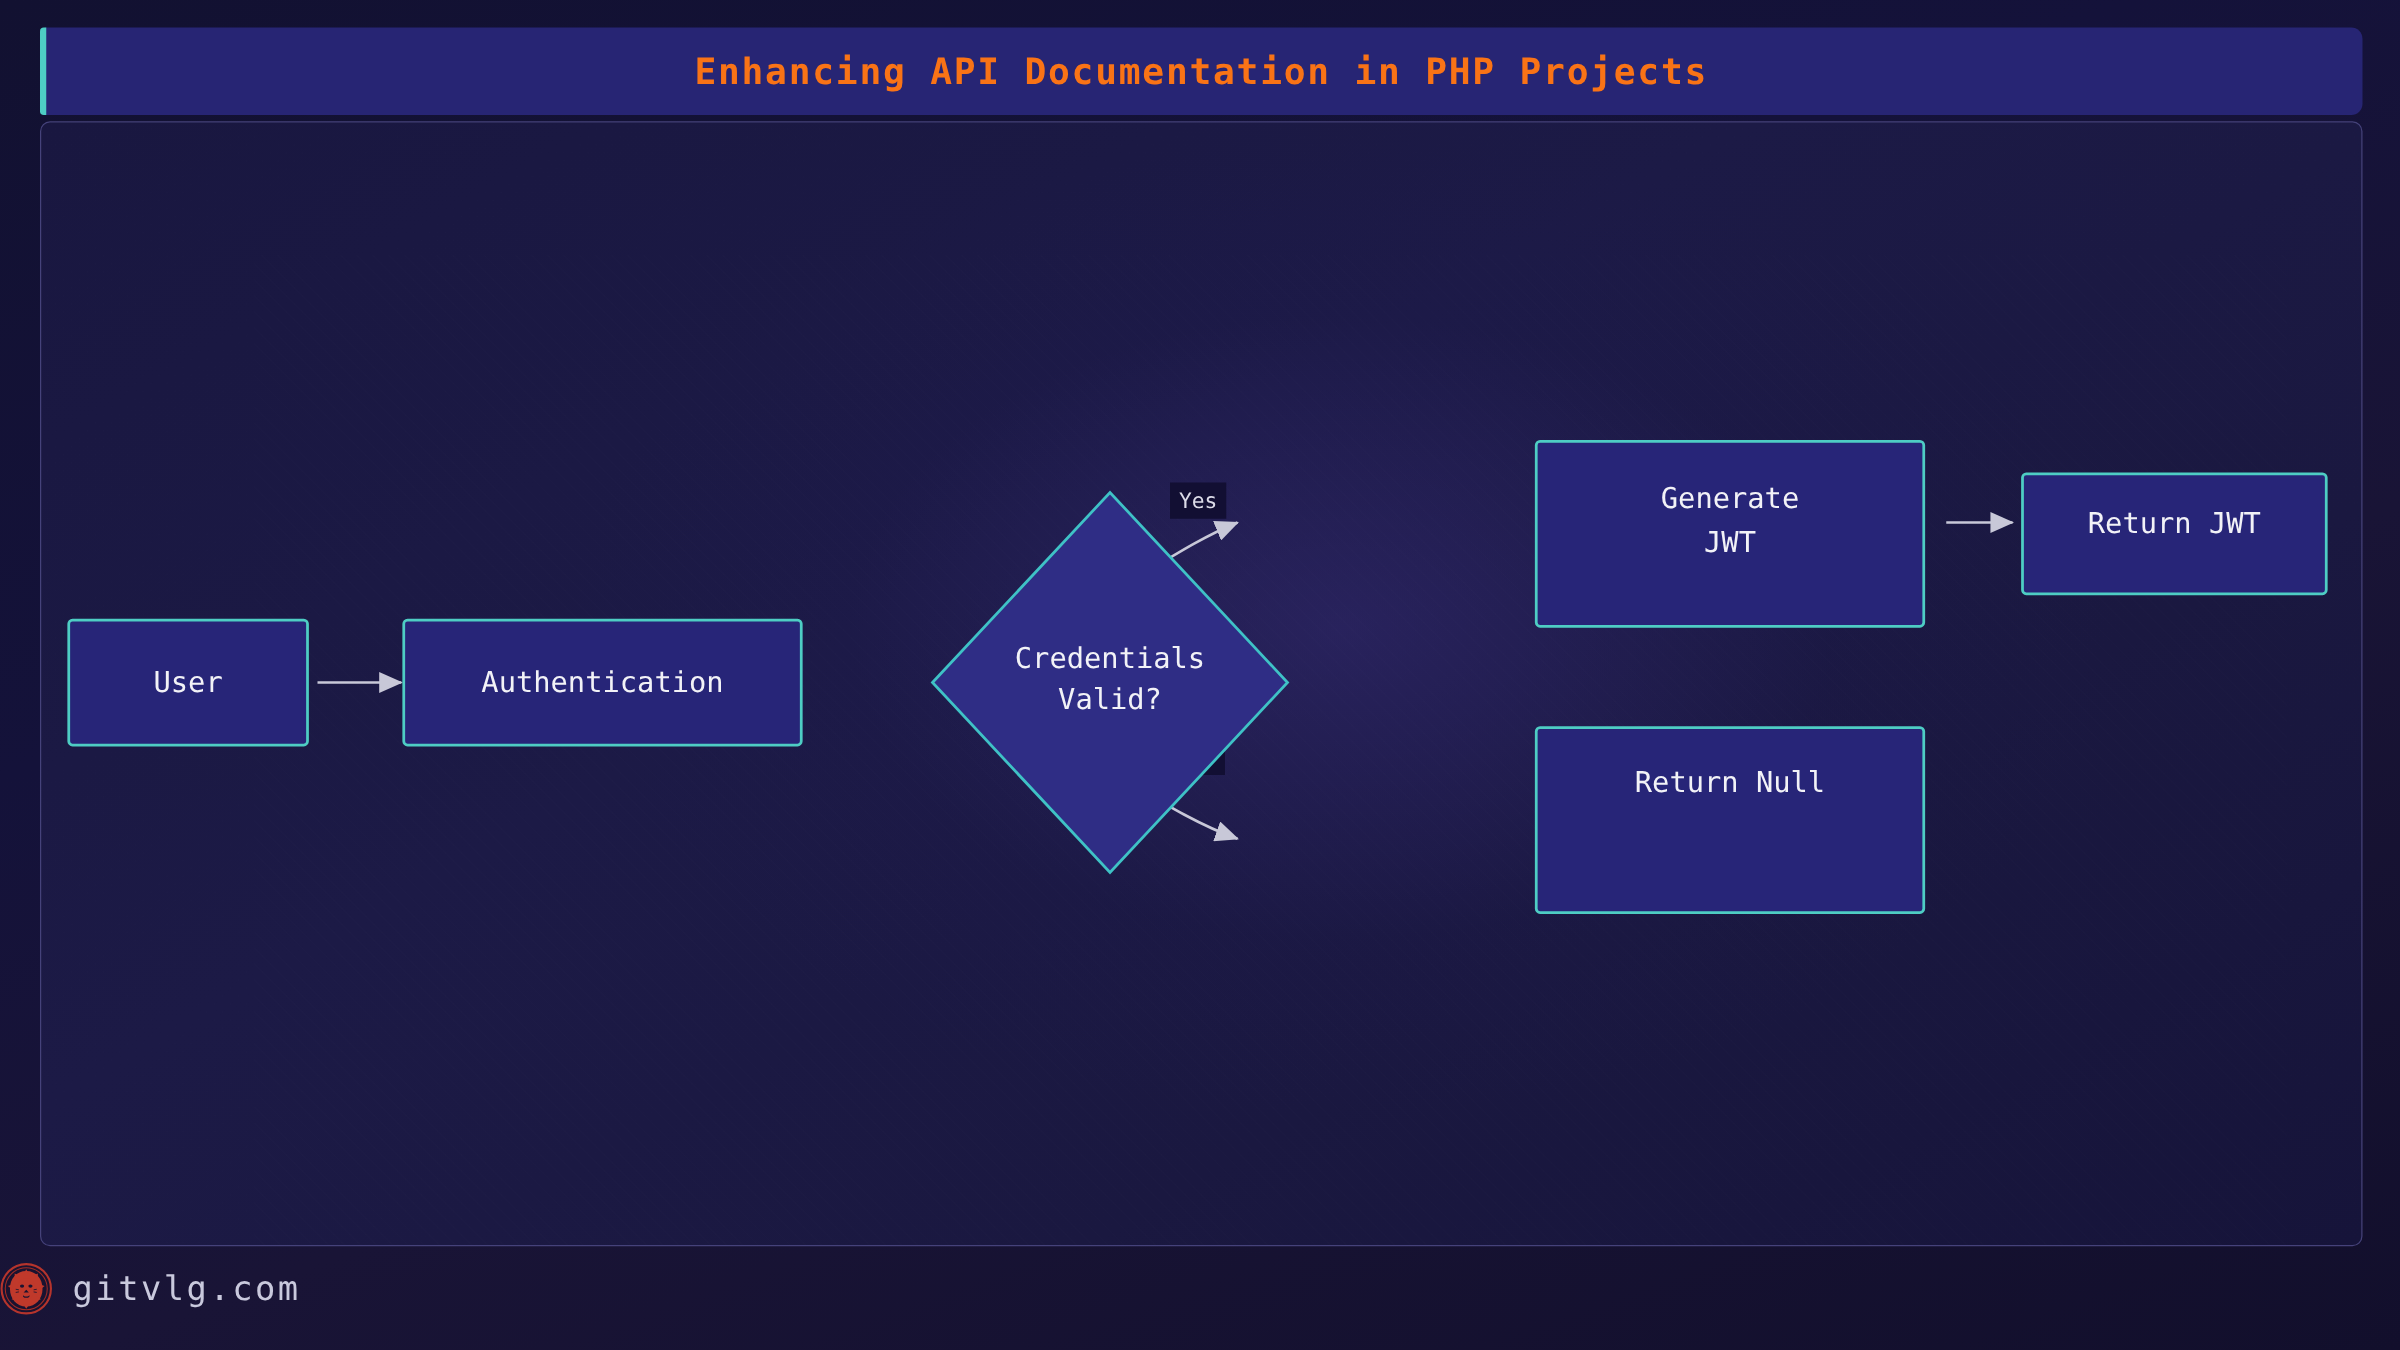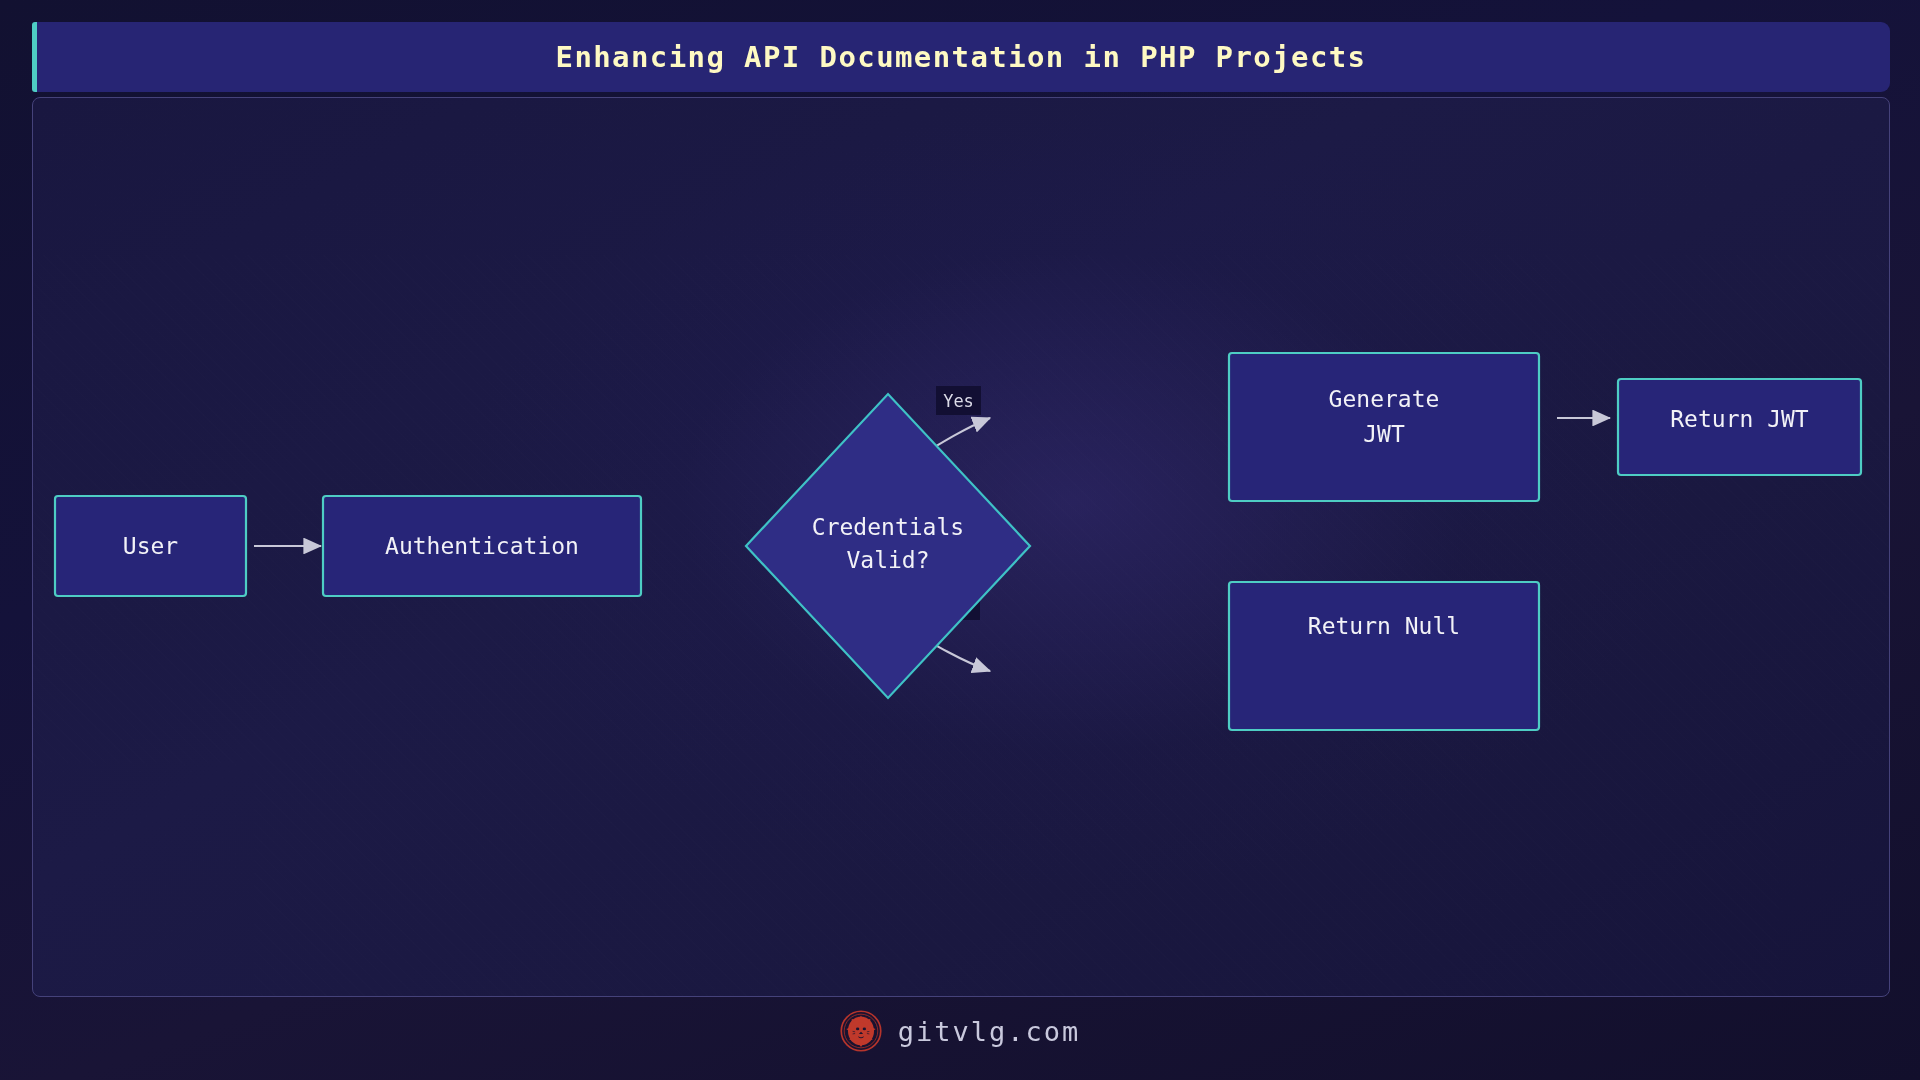--- a/index.html
+++ b/index.html
@@ -29,21 +29,21 @@
     display:flex; align-items:center; justify-content:center;
   }
   #titlebar-accent {
     position:absolute;
     left:32px; top:22px;
     width:5px; height:70px;
     background:#4ecdc4;
     border-radius:3px 0 0 3px;
   }
   #title-text {
-    color:#fef9c3;
+    color:#f97316;
     font-size:29px;
     font-weight:bold;
     letter-spacing:1.4px;
     white-space:pre;
     font-family:"DejaVu Sans Mono","Liberation Mono",monospace;
   }
 
   
   #panel {
     position:absolute;
@@ -97,21 +97,21 @@
     font-size:17px;
     text-anchor:middle;
     dominant-baseline:middle;
   }
 
   
   #footer {
     position:absolute;
     left:0; top:1010px;
     width:1920px;
-    display:flex; align-items:center; justify-content:center; gap:16px;
+    display:flex; align-items:center; gap:16px;
   }
   #brand-logo { width:42px; height:42px; display:block; }
   #brand-text {
     color:#c9c9dd;
     font-size:27px;
     letter-spacing:2px;
     font-family:"DejaVu Sans Mono","Liberation Mono",monospace;
   }
 </style>
 </head>

